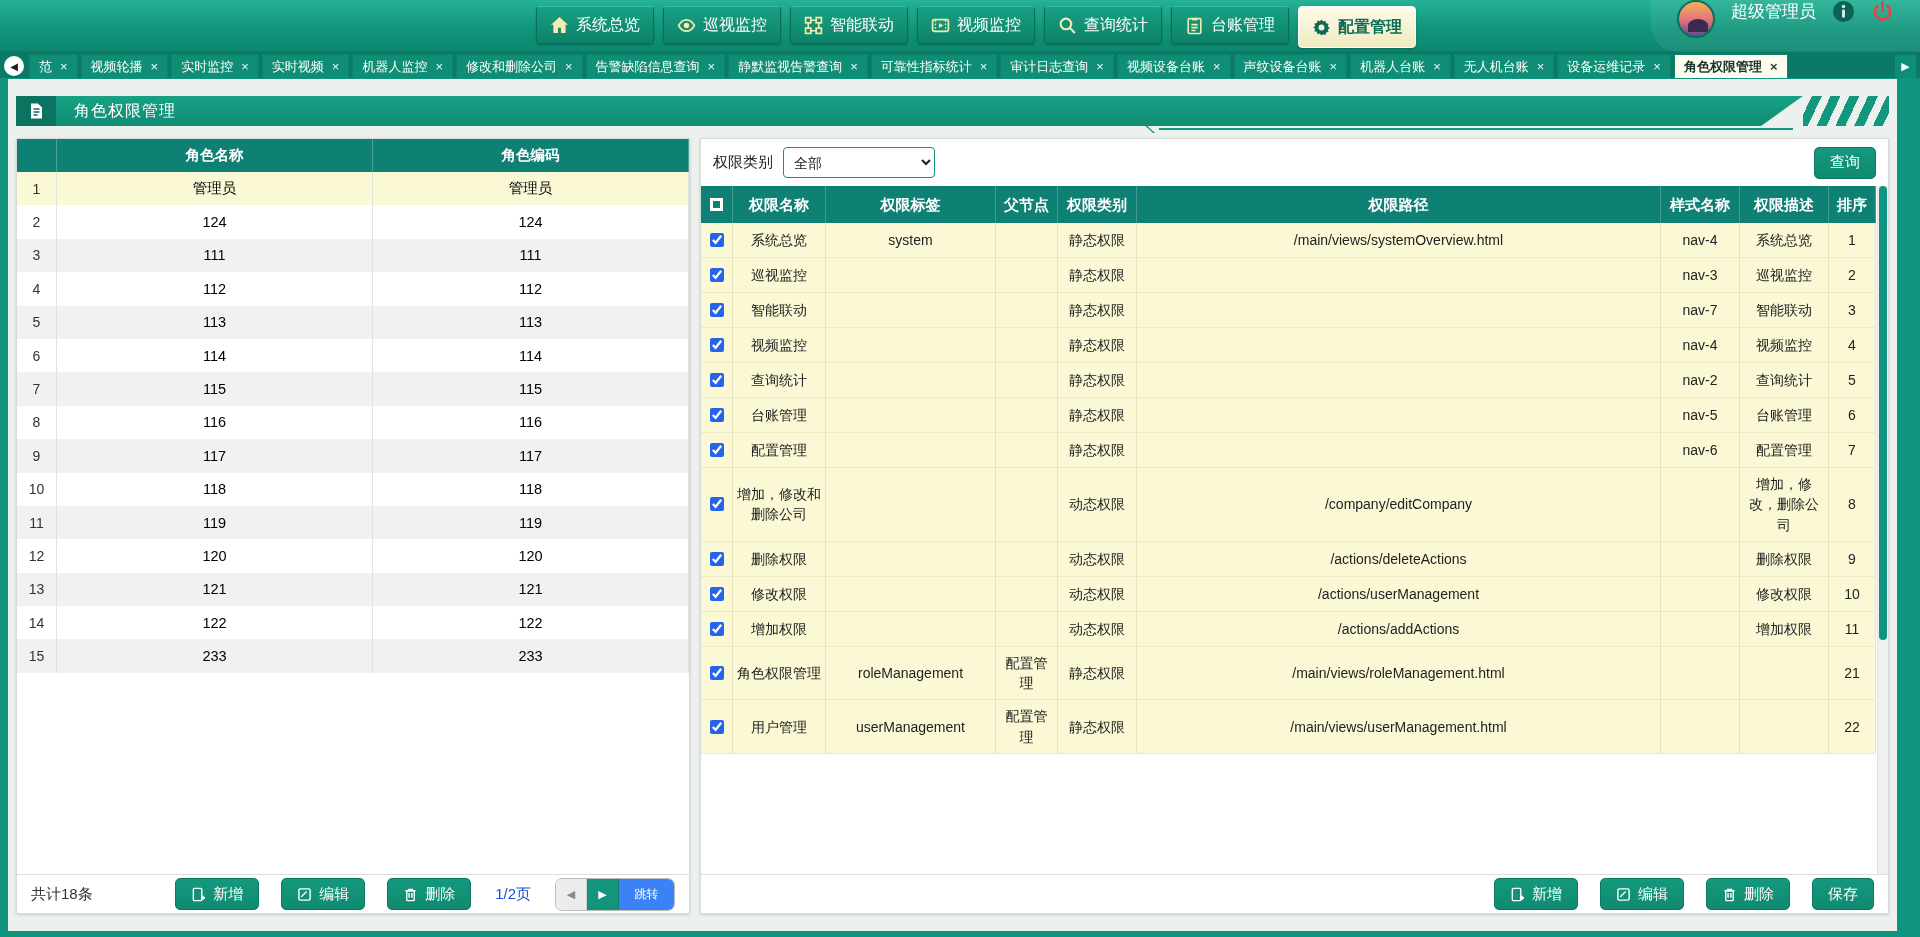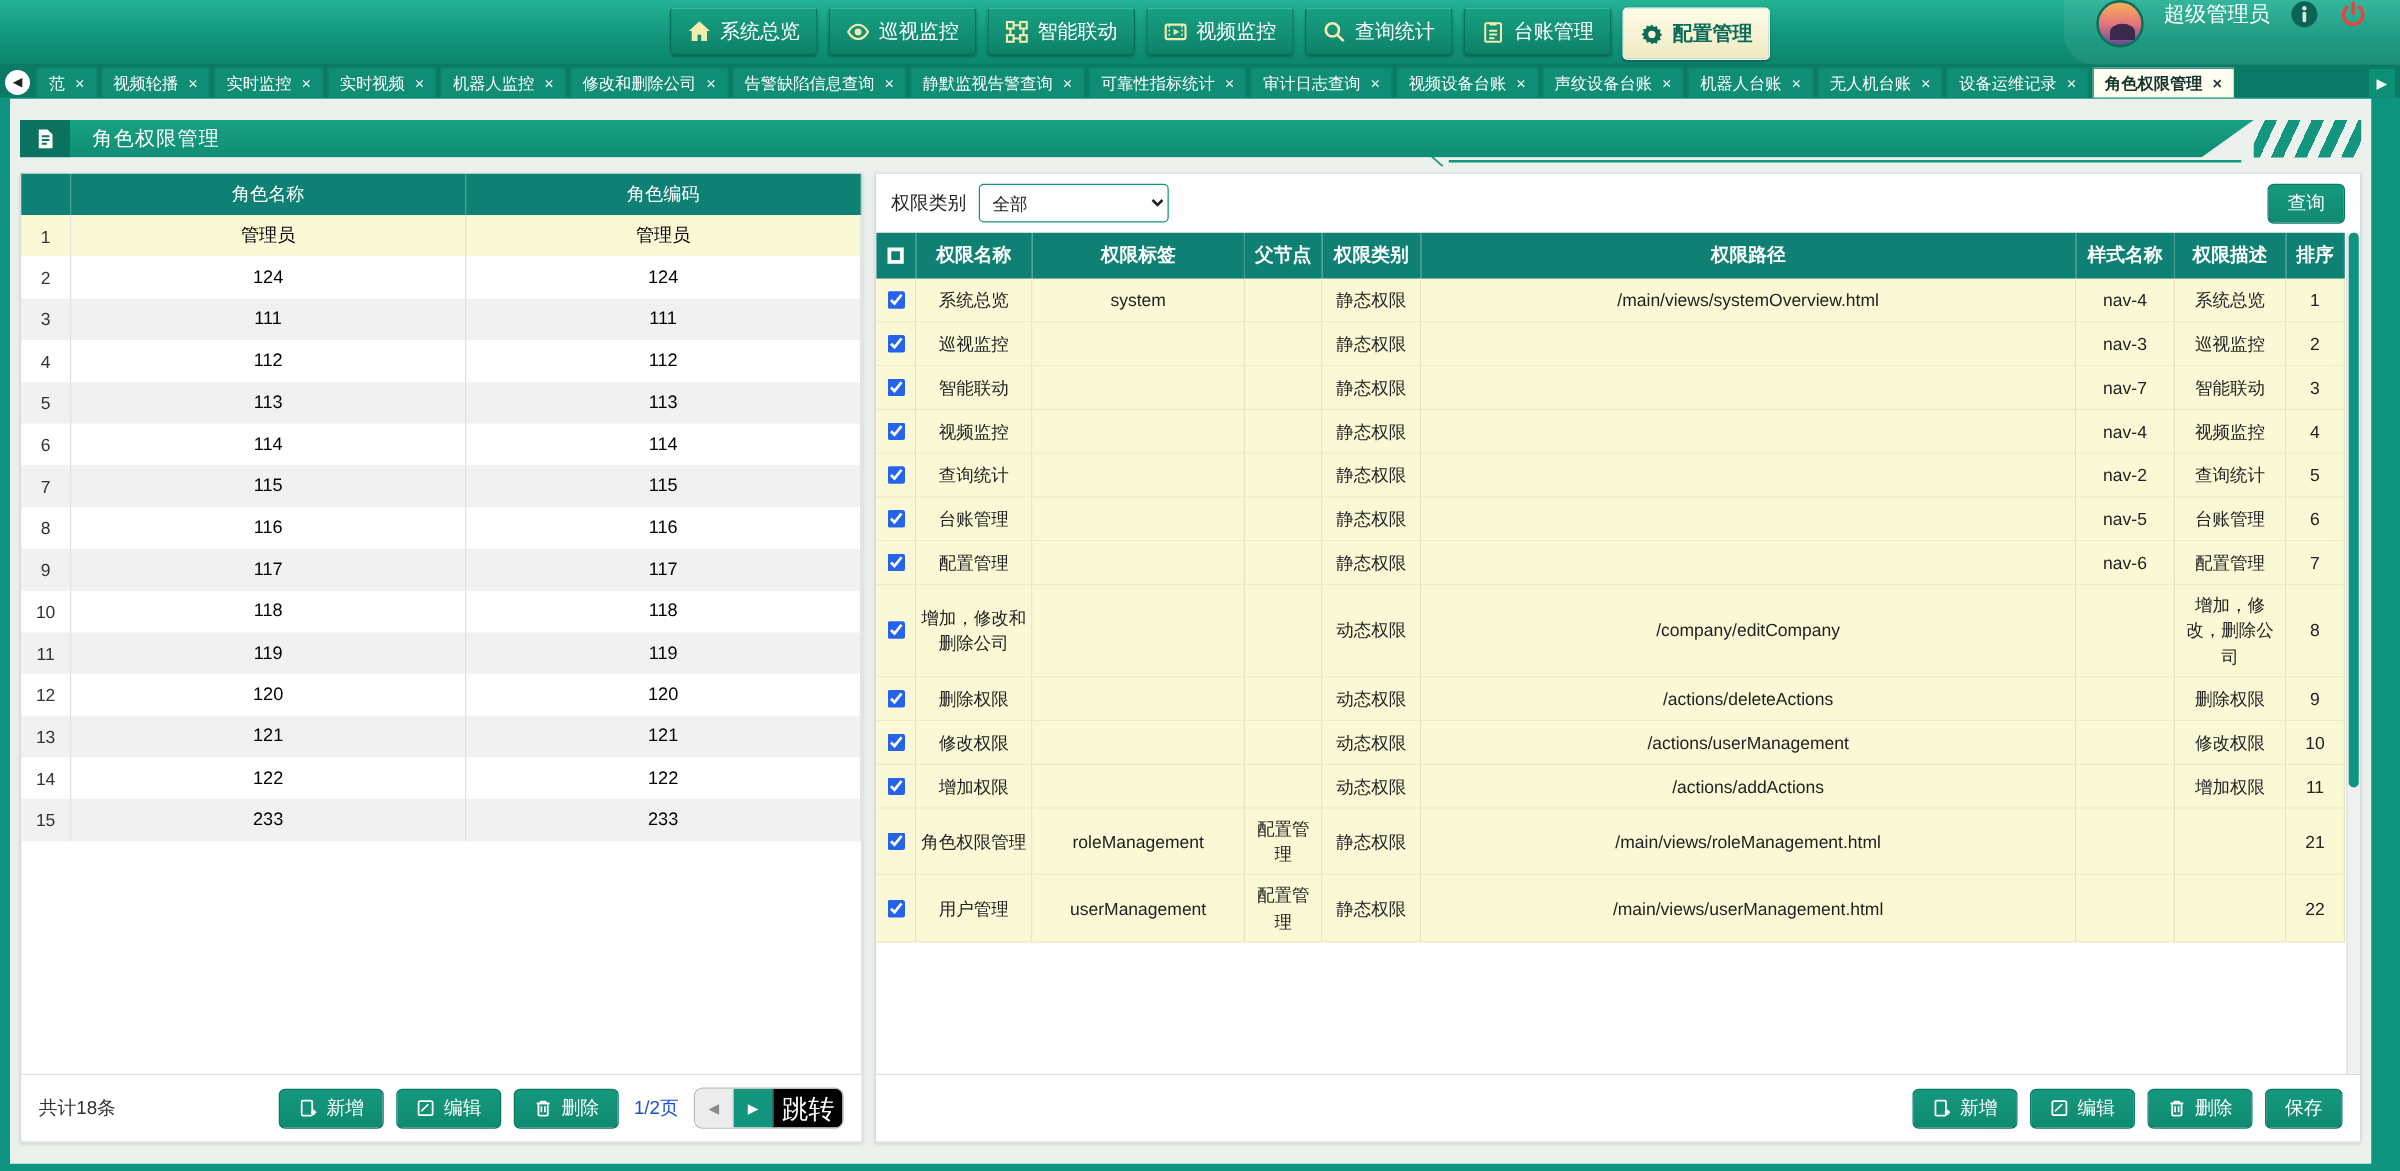--- a/index.html
+++ b/index.html
@@ -64,40 +64,40 @@
   .title-bar::before{ content:""; position:absolute; top:26px; left:calc(61% - 12px); width:2px; height:11px;
     background:#12967d; transform:skewX(48deg);}
   .main-row{ display:flex; gap:10px; height:776px;}
   .card{ background:#fff; border:1px solid #d6dbd6; box-shadow:0 1px 3px rgba(0,0,0,.14);
     display:flex; flex-direction:column;}
   .left-card{ width:674px; flex:0 0 auto;}
   .right-card{ flex:1;}
   
   .rt-row{ display:grid; grid-template-columns:40px 1fr 1fr;}
   .rt-head{ background:#0e8174; color:#fff; font-weight:bold; font-size:16px; height:33px;}
-  .rt-head .rt-cell{ border-right:1px solid rgba(255,255,255,.25); color:#fff; font-weight:normal;}
+  .rt-head .rt-cell{ border-right:1px solid rgba(255,255,255,.25); color:#fff; font-weight:bold;}
   .rt-cell{ display:flex; align-items:center; justify-content:center; font-size:14.5px; color:#000000;
     border-right:1px solid #e2e2e2; height:100%; min-height:33.4px;}
   .rt-body .rt-row{ height:33.4px; background:#fff; cursor:pointer;}
   .rt-body .rt-row.alt{ background:#f1f1f1;}
   .rt-body .rt-row.sel{ background:#fbf8d6;}
   .rt-num{ color:#333; font-size:14px;}
   
-  .card-footer{ margin-top:auto; border-top:1px solid #ddd; height:54px; display:flex; align-items:center;
-    padding:0 14px; gap:10px; background:#fff;}
+  .card-footer{ margin-top:auto; border-top:1px solid #ddd; height:39px; display:flex; align-items:center;
+    padding:0 14px; gap:22px; background:#fff;}
   .total-text{ font-size:15px; color:#333; margin-right:auto;}
   .btn{ background:linear-gradient(180deg,#14997e,#0f8a70); color:#fff; border:1px solid #0c7862; border-radius:5px;
     height:32px; padding:0 15px; font-size:15px; font-family:inherit; display:inline-flex; align-items:center; gap:7px; cursor:pointer; white-space:nowrap;}
   .btn svg{ width:15px; height:15px;}
   .page-text{ font-size:15px; color:#1d4ed8; margin:0 2px;}
   .pager{ display:flex; border:1px solid #b9beb9; border-radius:7px; overflow:hidden; height:33px;}
   .pg{ border:none; width:31px; display:flex; align-items:center; justify-content:center; font-size:11px; cursor:pointer; font-family:inherit;}
   .pg.prev{ background:#ececec; color:#8a8a8a; border-right:1px solid #cfcfcf;}
   .pg.next{ background:#12957c; color:#fff;}
-  .pg.jump{ background:#000000; color:#fff; width:56px; font-size:21px; border-left:1px solid #0d7e68;}
+  .pg.jump{ background:#3b82f6; color:#fff; width:56px; font-size:12px; border-left:1px solid #0d7e68;}
   .right-footer{ justify-content:flex-end;}
   
   .filter-bar{ height:47px; display:flex; align-items:center; gap:10px; padding:0 12px; flex:0 0 auto;}
   .filter-label{ font-size:15px; color:#222;}
   .filter-select{ height:31px; width:152px; border:1.5px solid #12957c; border-radius:4px; font-size:14px;
     padding:0 6px; color:#222; background:#fff; font-family:inherit;}
   .btn-query{ margin-left:auto;text-align:right;}
   .perm-area{ flex:1; position:relative; padding-right:12px; overflow:hidden;}
   .perm-row{ display:grid; grid-template-columns:32px 93px 170px 62px 79px 1fr 79px 89px 47px;}
   .ph .pcell{ background:#0e8174; color:#fff; font-weight:bold; font-size:15px; min-height:37px;

